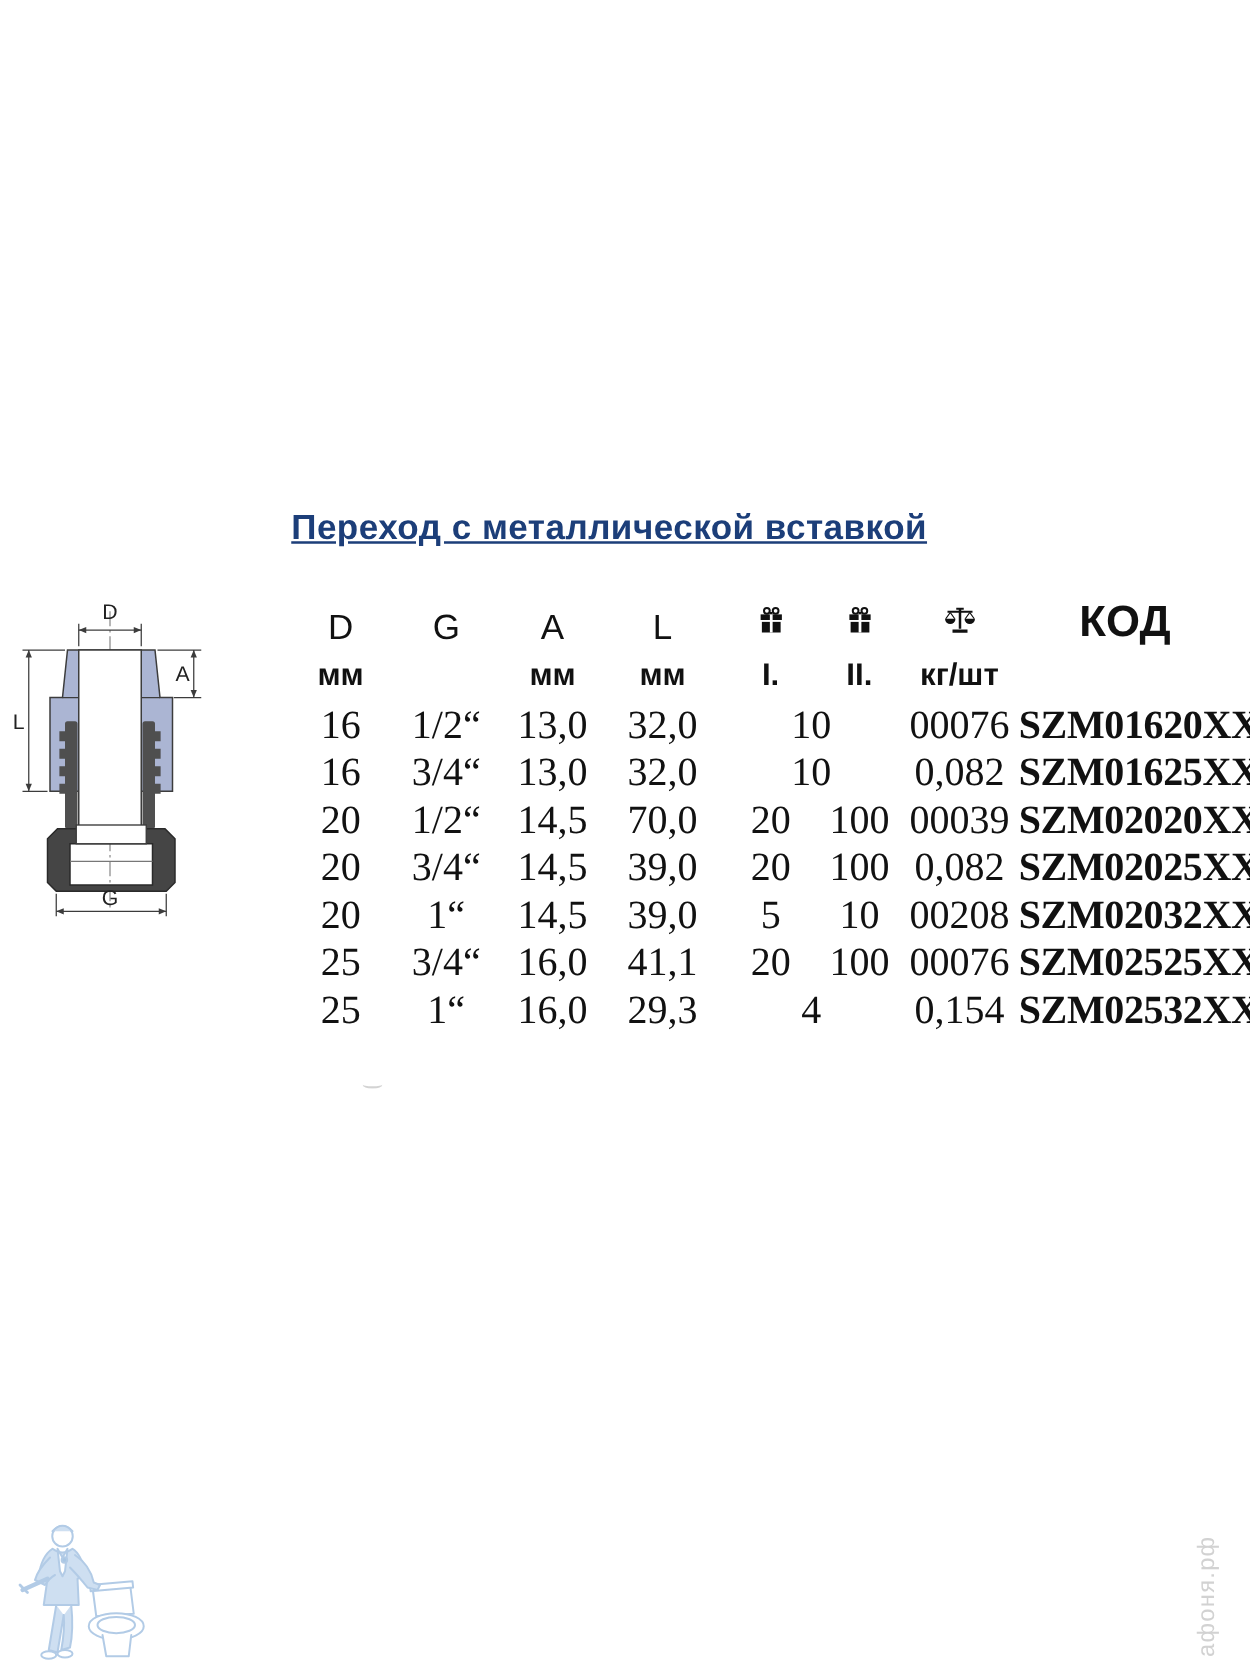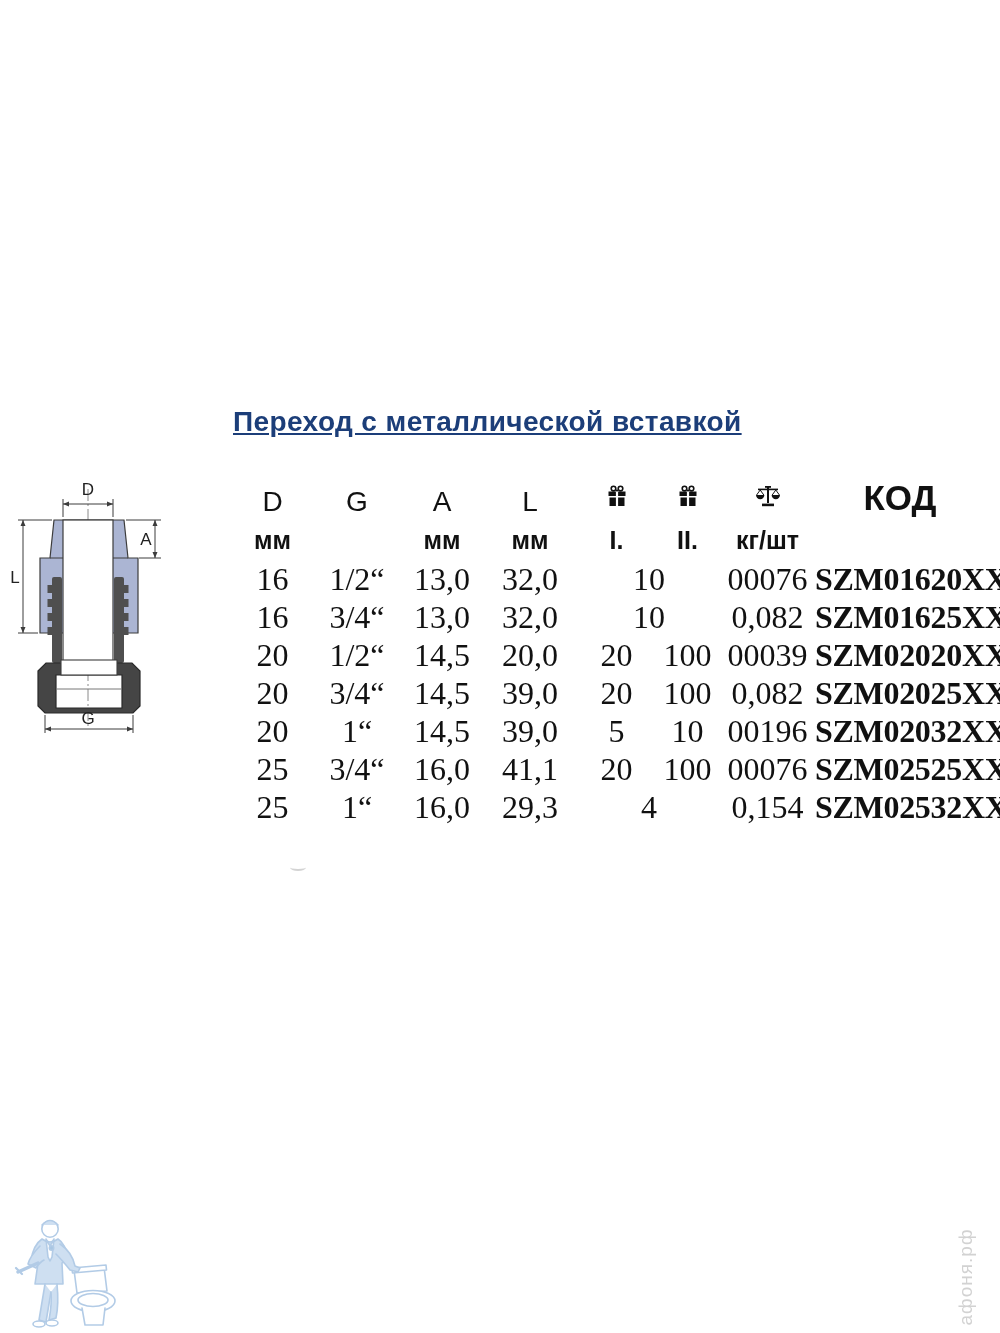--- a/index.html
+++ b/index.html
@@ -182,21 +182,21 @@
         <div class="td">13,0</div>
         <div class="td">32,0</div>
         <div class="td span2">10</div>
         <div class="td">0,082</div>
         <div class="td code">SZM01625XX</div>
       </div>
       <div class="tr data">
         <div class="td">20</div>
         <div class="td">1/2“</div>
         <div class="td">14,5</div>
-        <div class="td">20,0</div>
+        <div class="td">70,0</div>
         <div class="td">20</div>
         <div class="td">100</div>
         <div class="td">00039</div>
         <div class="td code">SZM02020XX</div>
       </div>
       <div class="tr data">
         <div class="td">20</div>
         <div class="td">3/4“</div>
         <div class="td">14,5</div>
         <div class="td">39,0</div>
@@ -205,21 +205,21 @@
         <div class="td">0,082</div>
         <div class="td code">SZM02025XX</div>
       </div>
       <div class="tr data">
         <div class="td">20</div>
         <div class="td">1“</div>
         <div class="td">14,5</div>
         <div class="td">39,0</div>
         <div class="td">5</div>
         <div class="td">10</div>
-        <div class="td">00196</div>
+        <div class="td">00208</div>
         <div class="td code">SZM02032XX</div>
       </div>
       <div class="tr data">
         <div class="td">25</div>
         <div class="td">3/4“</div>
         <div class="td">16,0</div>
         <div class="td">41,1</div>
         <div class="td">20</div>
         <div class="td">100</div>
         <div class="td">00076</div>

